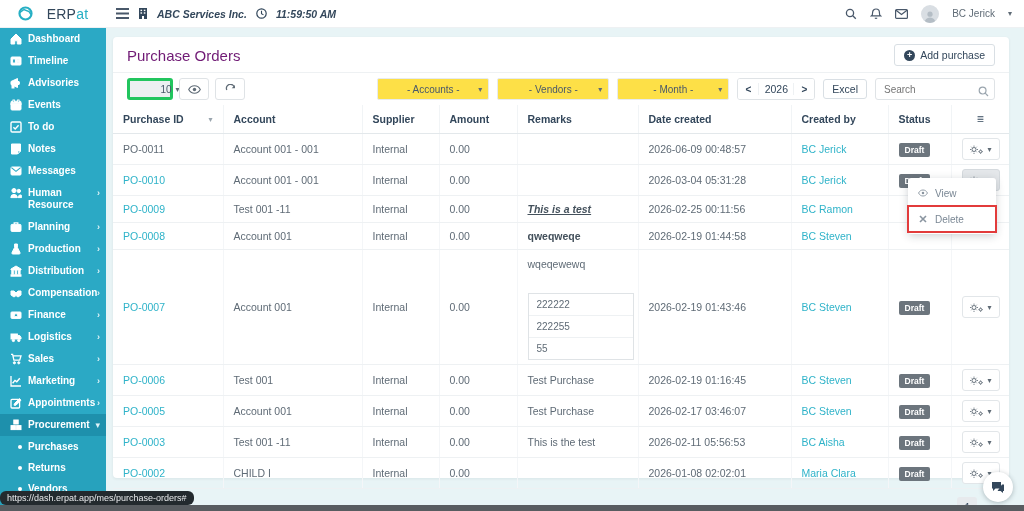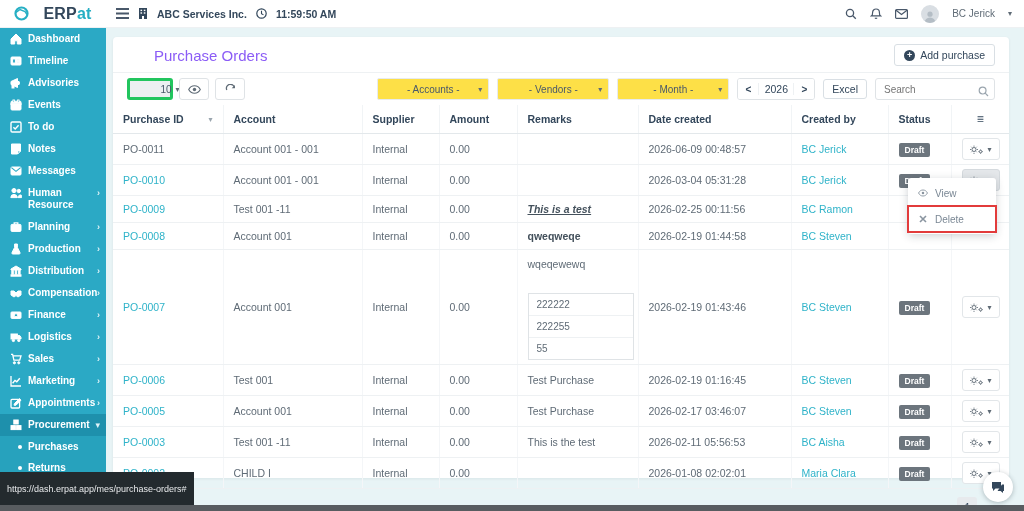--- a/index.html
+++ b/index.html
@@ -3,23 +3,23 @@
 <meta charset="utf-8">
 <style>
   * { margin:0; padding:0; box-sizing:border-box; }
   html,body { width:1024px; height:511px; overflow:hidden;
     font-family:"Liberation Sans","DejaVu Sans",sans-serif; background:#E8F4F6; }
 
   
   .topbar { position:absolute; top:0; left:0; width:1024px; height:28px;
     background:#fff; border-bottom:1px solid #eef1f3; display:flex; align-items:center; z-index:30; }
   .logo { width:106px; display:flex; align-items:center; justify-content:center; gap:4px; }
-  .logo-txt { font-size:16px; font-weight:bold; letter-spacing:.2px;margin-left:10px; }
+  .logo-txt { font-size:14px; font-weight:normal; letter-spacing:.2px;margin-left:10px; }
   .logo-erp { color:#33475B; } .logo-at { color:#27AFC4; }
-  .tb-left { display:flex; align-items:center; gap:9px; padding-left:10px; flex:1; }
+  .tb-left { display:flex; align-items:center; gap:9px; padding-left:10px; flex:1;font-style:italic; }
   .tb-ico { color:#49586a; display:inline-flex; align-items:center; }
   .tb-txt { font-size:10.5px; font-weight:bold; color:#33475B; }
   .tb-right { display:flex; align-items:center; gap:13px; padding-right:12px; }
   .avatar { width:18px; height:18px; border-radius:50%; background:#d9dee3; overflow:hidden; display:inline-flex; align-items:flex-end; justify-content:center; }
   .user-name { font-size:10px; color:#5f6b76; }
   .caret { font-size:8px; color:#5f6b76; }
 
   
   .sidebar { position:absolute; top:28px; left:0; width:106px; height:483px;
     background:#2BA9C5; z-index:20; overflow:hidden; }
@@ -33,21 +33,21 @@
   .sub-item { display:flex; align-items:center; gap:6px; padding:5px 4px 5px 18px;
     color:#fff; font-size:10px; font-weight:600; cursor:pointer; }
   .sub-item .dot { width:4px; height:4px; border-radius:50%; background:#fff; flex:0 0 4px; }
 
   
   .main { position:absolute; top:28px; left:106px; width:918px; height:483px; }
   .card { position:absolute; top:9px; left:7px; width:896px; height:441px; background:#fff;
     border-radius:4px; box-shadow:0 1px 3px rgba(40,60,70,.08); display:flex; flex-direction:column; }
   .card-head { display:flex; align-items:center; justify-content:space-between; padding:7px 14px 6px;
     border-bottom:1px solid #eef1f3; }
-  .card-title { font-size:15px; color:#8b5cf6; font-weight:500;margin-left:27px; }
+  .card-title { font-size:15px; color:#701a75; font-weight:500; }
   .btn { background:#fff; border:1px solid #d9dfe4; border-radius:3px; color:#33475B;
     font-size:10.5px; padding:4px 9px; cursor:pointer; display:inline-flex; align-items:center; gap:5px;
     font-family:inherit; }
   .plus-circ { width:11px; height:11px; border-radius:50%; background:#33475B; color:#fff;
     font-size:9px; line-height:11px; text-align:center; display:inline-block; font-weight:bold; }
 
   .toolbar { display:flex; align-items:center; padding:5px 14px; gap:6px; }
   .sel-sm { background:#ECEFF1; border:3px solid #22c55e; border-radius:3px; width:42px; height:22px;
     font-size:10px; color:#49586a; display:inline-flex; align-items:center; justify-content:center; gap:4px; cursor:pointer;padding-left:40px; }
   .ico-btn { width:30px; height:22px; background:#fff; border:1px solid #dfe3e6; border-radius:3px;
@@ -100,22 +100,22 @@
 
   
   .row-menu { position:absolute; left:795px; top:141px; width:88px; background:#fff; border-radius:3px;
     box-shadow:0 2px 8px rgba(30,45,55,.22); padding:2px 0; z-index:40; }
   .menu-item { display:flex; align-items:center; gap:7px; height:26px; padding:0 10px;
     font-size:10px; color:#7A8794; cursor:pointer; }
   .menu-item svg { flex:0 0 10px; }
   .menu-item.highlight { outline:2px solid #E23B3B; outline-offset:-1px; }
 
   
-  .statusbar { position:absolute; left:0; bottom:6px; height:33px; background:#232a2e; color:#e8eaec;
-    font-size:9px; display:inline-flex; align-items:center; padding:0 7px; z-index:50; }
+  .statusbar { position:absolute; left:0; bottom:6px; height:14px; background:#232a2e; color:#e8eaec;
+    font-size:9px; display:inline-flex; align-items:center; padding:0 7px; z-index:50;border-radius:6px; }
   .bottombar { position:absolute; left:0; bottom:0; width:1024px; height:6px; background:#585C60; z-index:45; }
   .fab { position:absolute; left:983px; top:472px; width:30px; height:30px; border-radius:50%;
     background:#fff; box-shadow:0 1px 5px rgba(30,45,55,.3); display:flex; align-items:center;
     justify-content:center; z-index:60; cursor:pointer; color:#33475B; }
 </style>
 </head>
 <body>
 
 <div class="topbar">
   <div class="logo">

